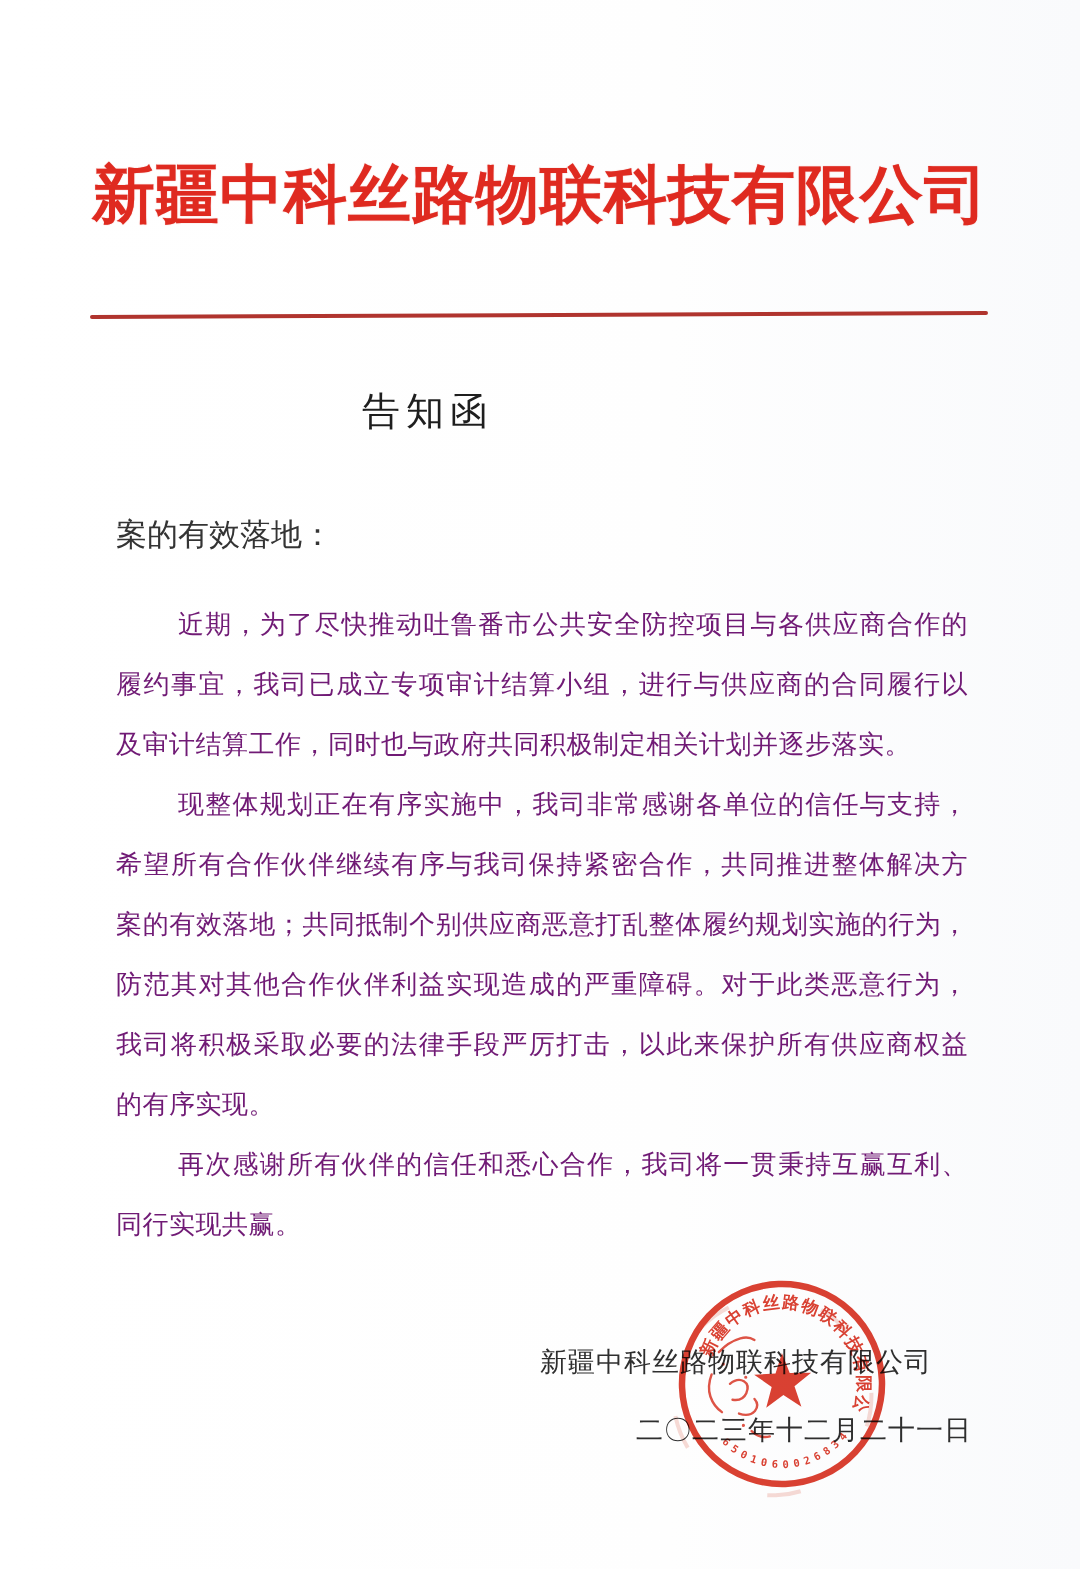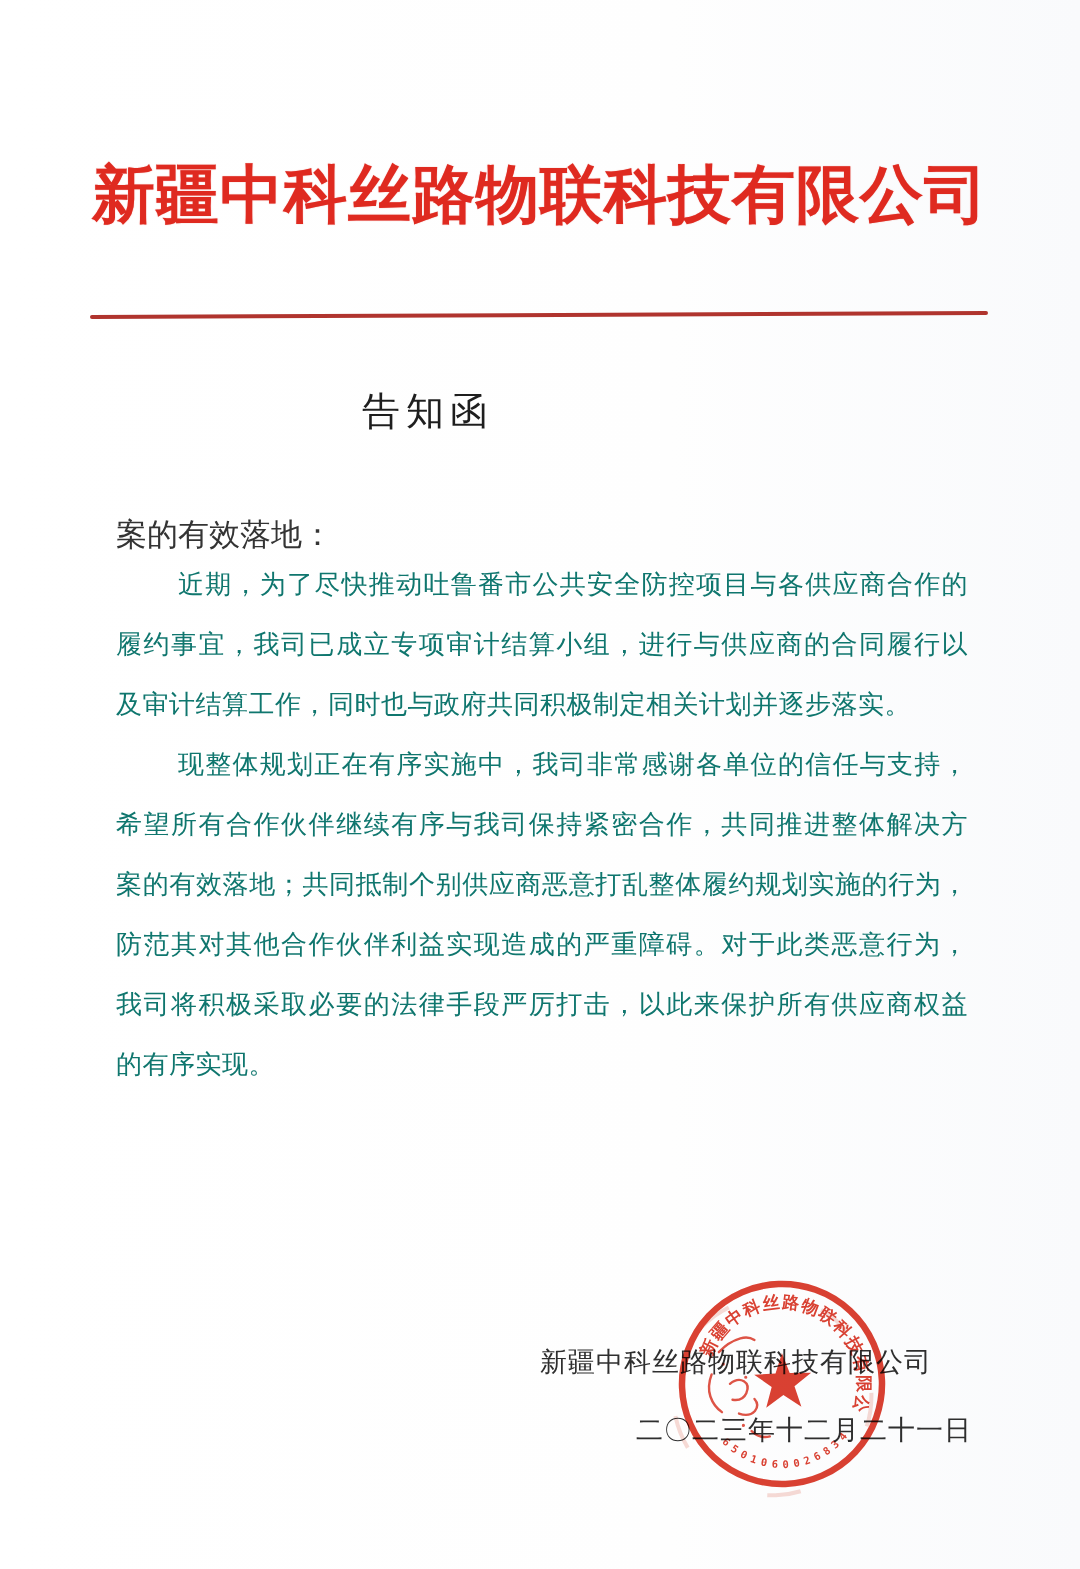--- a/index.html
+++ b/index.html
@@ -22,21 +22,21 @@
   }
   .doc-title{
     position:absolute;top:386px;left:0;width:856px;text-align:center;
     font-size:38px;color:#1e1e1e;letter-spacing:6px;font-weight:500;
   }
   .salutation{
     position:absolute;top:506px;left:116px;width:860px;height:58px;
     font-size:31px;line-height:58px;color:#343434;
   }
   .body-block{
-    position:absolute;top:555px;left:116px;width:852px;color:#0f766e;
+    position:absolute;top:595px;left:116px;width:852px;color:#701a75;
   }
   .body-line{
     font-size:26px;line-height:60px;height:60px;
     text-align:justify;text-align-last:justify;
     letter-spacing:.5px;white-space:normal;overflow:hidden;
   }
   .body-line.indent{text-indent:62px;}
   .body-line.end{text-align-last:left;}
   .sig-company{
     position:absolute;top:1338px;left:0;width:932px;text-align:right;
@@ -68,20 +68,22 @@
   <div class="body-block" id="body-block">
       <div class="body-line indent">近期，为了尽快推动吐鲁番市公共安全防控项目与各供应商合作的</div>
       <div class="body-line">履约事宜，我司已成立专项审计结算小组，进行与供应商的合同履行以</div>
       <div class="body-line end">及审计结算工作，同时也与政府共同积极制定相关计划并逐步落实。</div>
       <div class="body-line indent">现整体规划正在有序实施中，我司非常感谢各单位的信任与支持，</div>
       <div class="body-line">希望所有合作伙伴继续有序与我司保持紧密合作，共同推进整体解决方</div>
       <div class="body-line">案的有效落地；共同抵制个别供应商恶意打乱整体履约规划实施的行为，</div>
       <div class="body-line">防范其对其他合作伙伴利益实现造成的严重障碍。对于此类恶意行为，</div>
       <div class="body-line">我司将积极采取必要的法律手段严厉打击，以此来保护所有供应商权益</div>
       <div class="body-line end">的有序实现。</div>
+      <div class="body-line indent">再次感谢所有伙伴的信任和悉心合作，我司将一贯秉持互赢互利、</div>
+      <div class="body-line end">同行实现共赢。</div>
     </div>
 
   <div class="sig-company">新疆中科丝路物联科技有限公司</div>
   <div class="sig-date">二〇二三年十二月二十一日</div>
 
   <div class="seal">
     <svg width="260" height="260" viewBox="0 0 260 260">
 
       <circle cx="120" cy="142" r="99" fill="none" stroke="#eeb1a8" stroke-width="4" stroke-dasharray="34 96" opacity="0.5"></circle>
 

